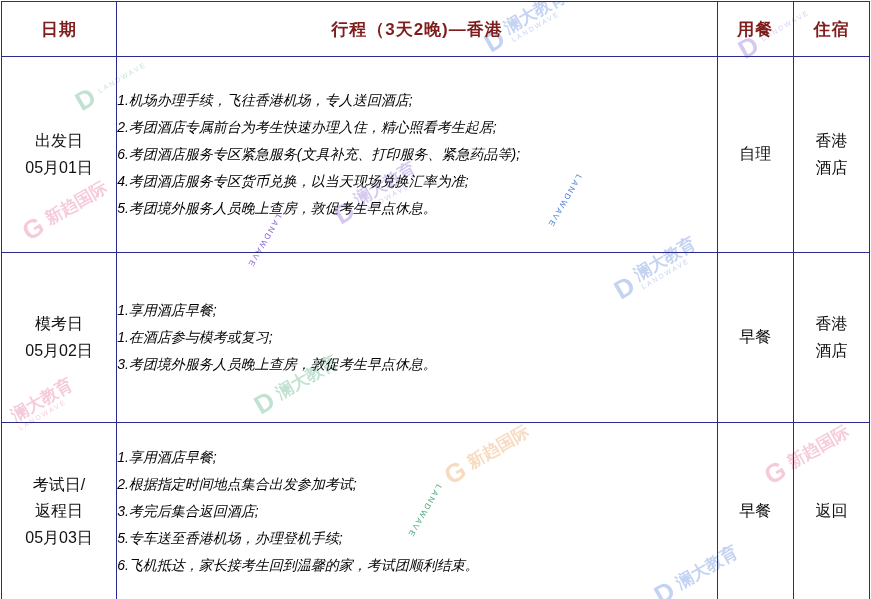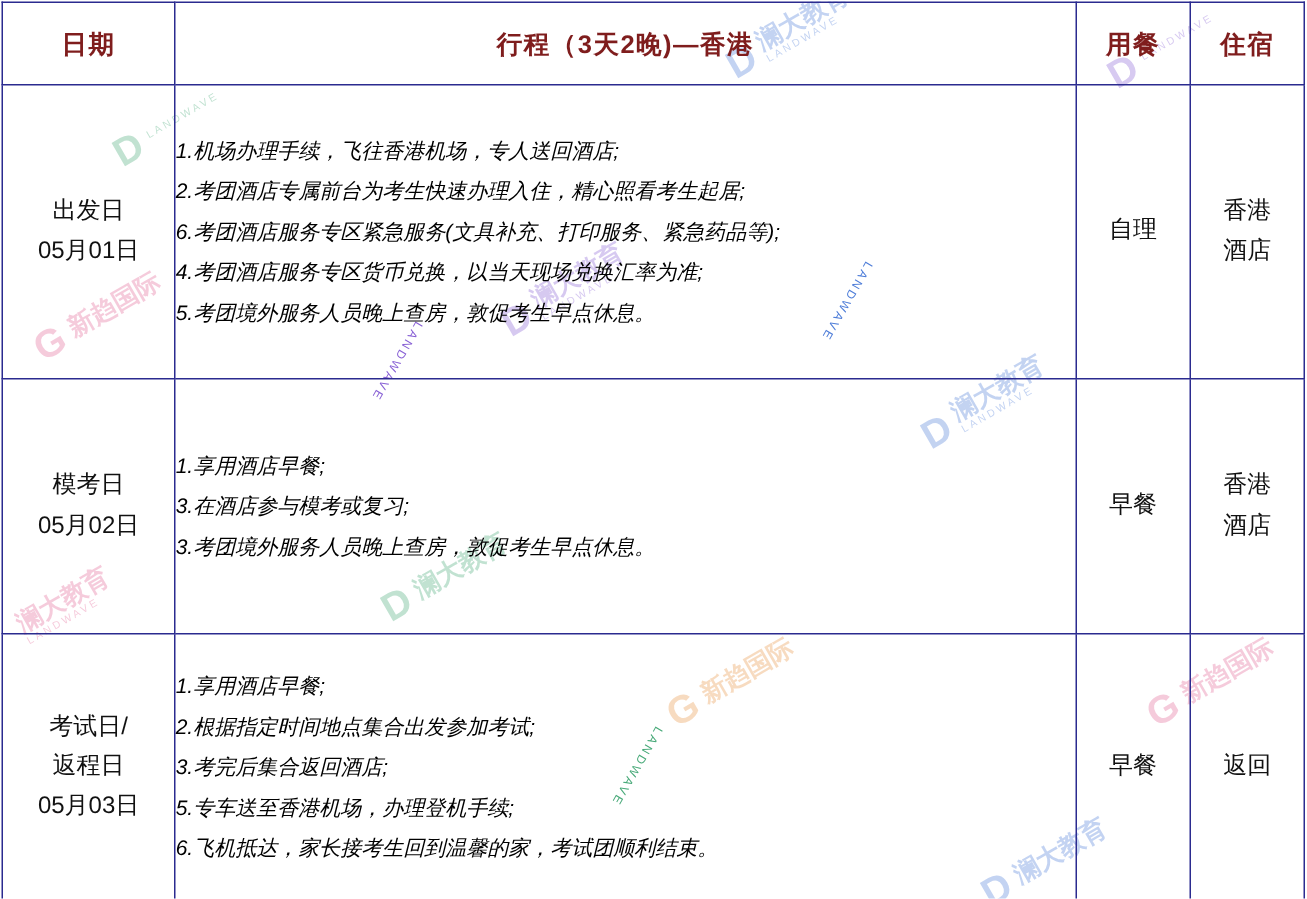--- a/index.html
+++ b/index.html
@@ -252,21 +252,21 @@
         </td>
       </tr>
 
       <tr class="row-2">
         <td class="date-cell">
           <div>模考日</div>
           <div>05月02日</div>
         </td>
         <td class="plan-cell">
           <div class="plan-line">1.享用酒店早餐;</div>
-          <div class="plan-line">3.在酒店参与模考或复习;</div>
+          <div class="plan-line">1.在酒店参与模考或复习;</div>
           <div class="plan-line">3.考团境外服务人员晚上查房，敦促考生早点休息。</div>
         </td>
         <td class="meal-cell">早餐</td>
         <td class="stay-cell">
           <div>香港</div>
           <div>酒店</div>
         </td>
       </tr>
 
       <tr class="row-3">

